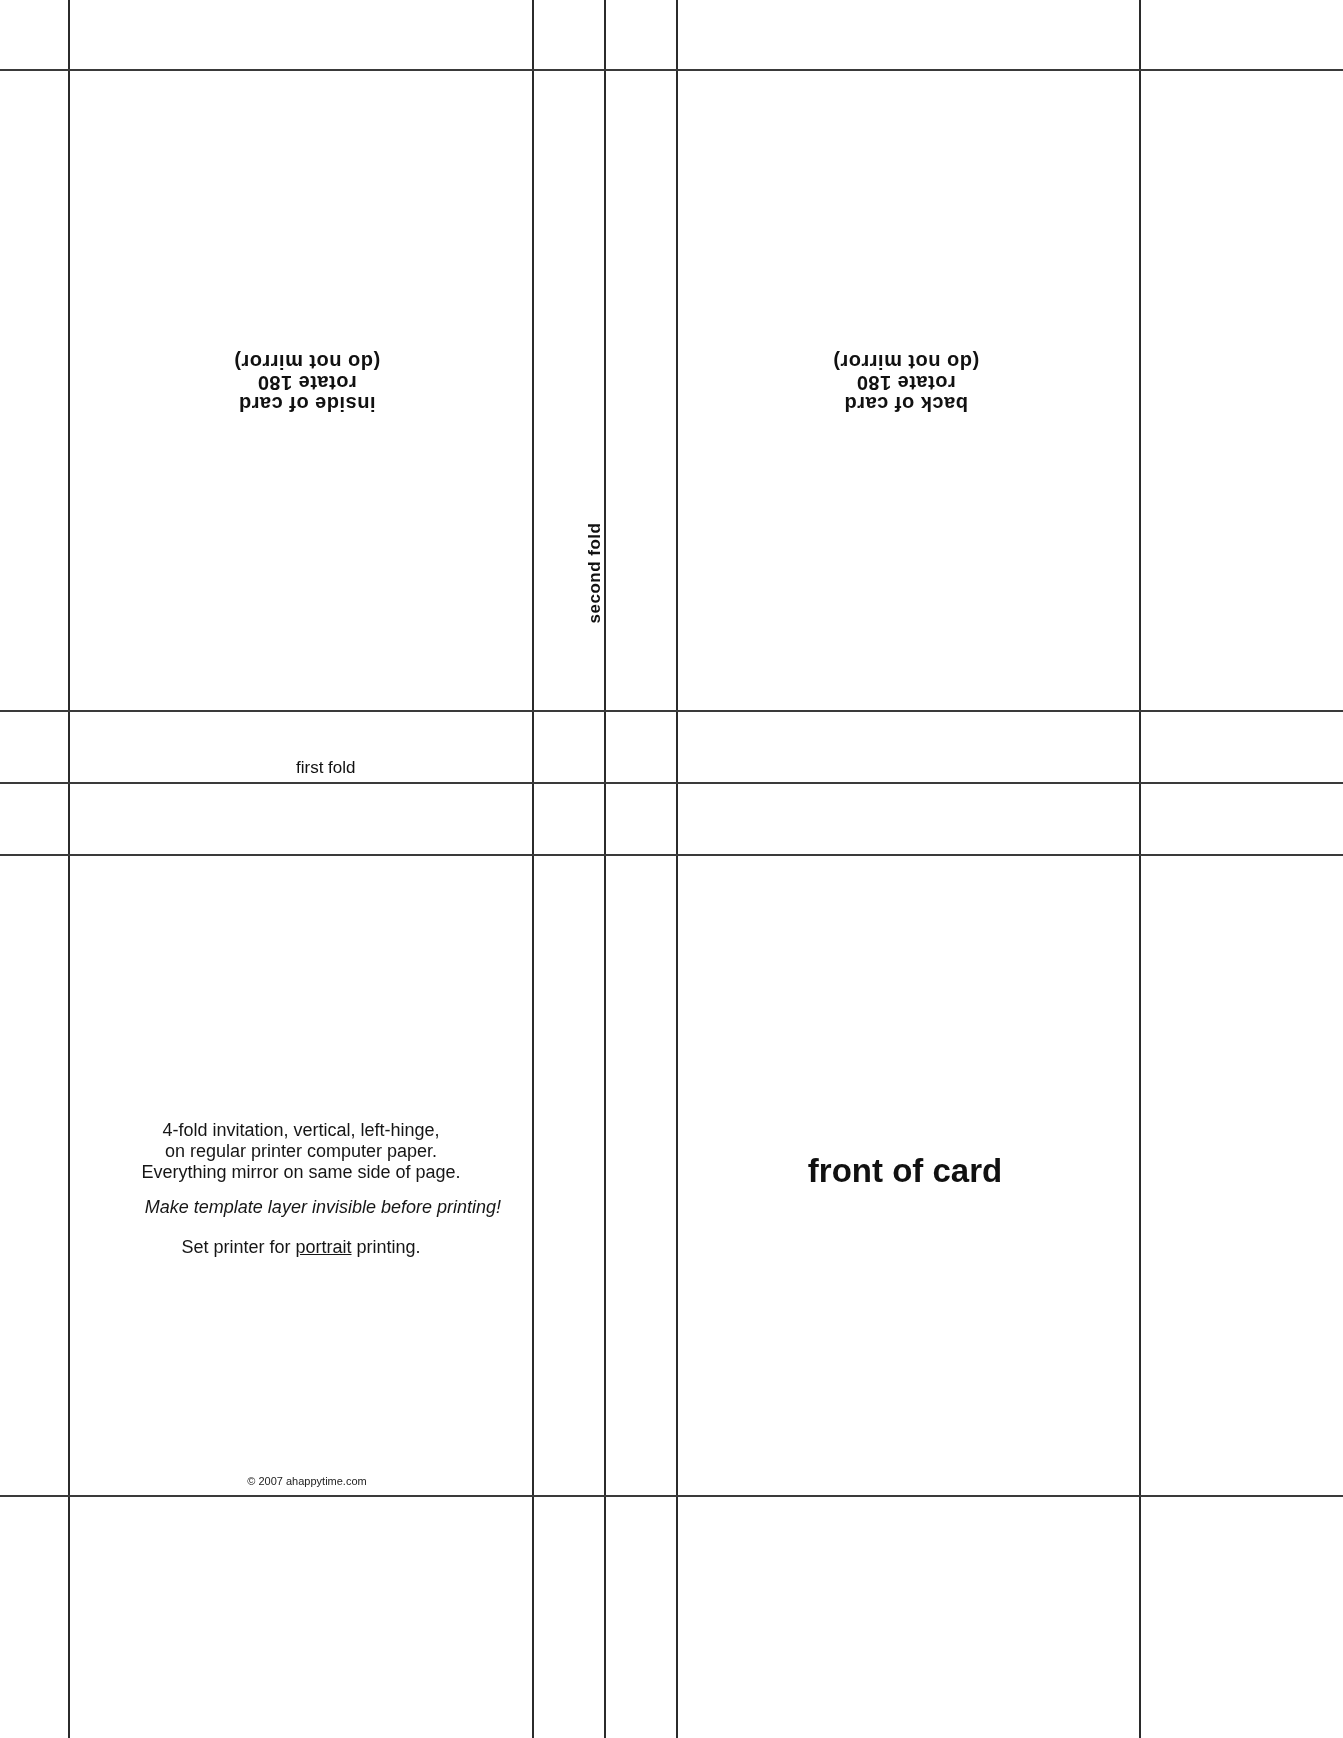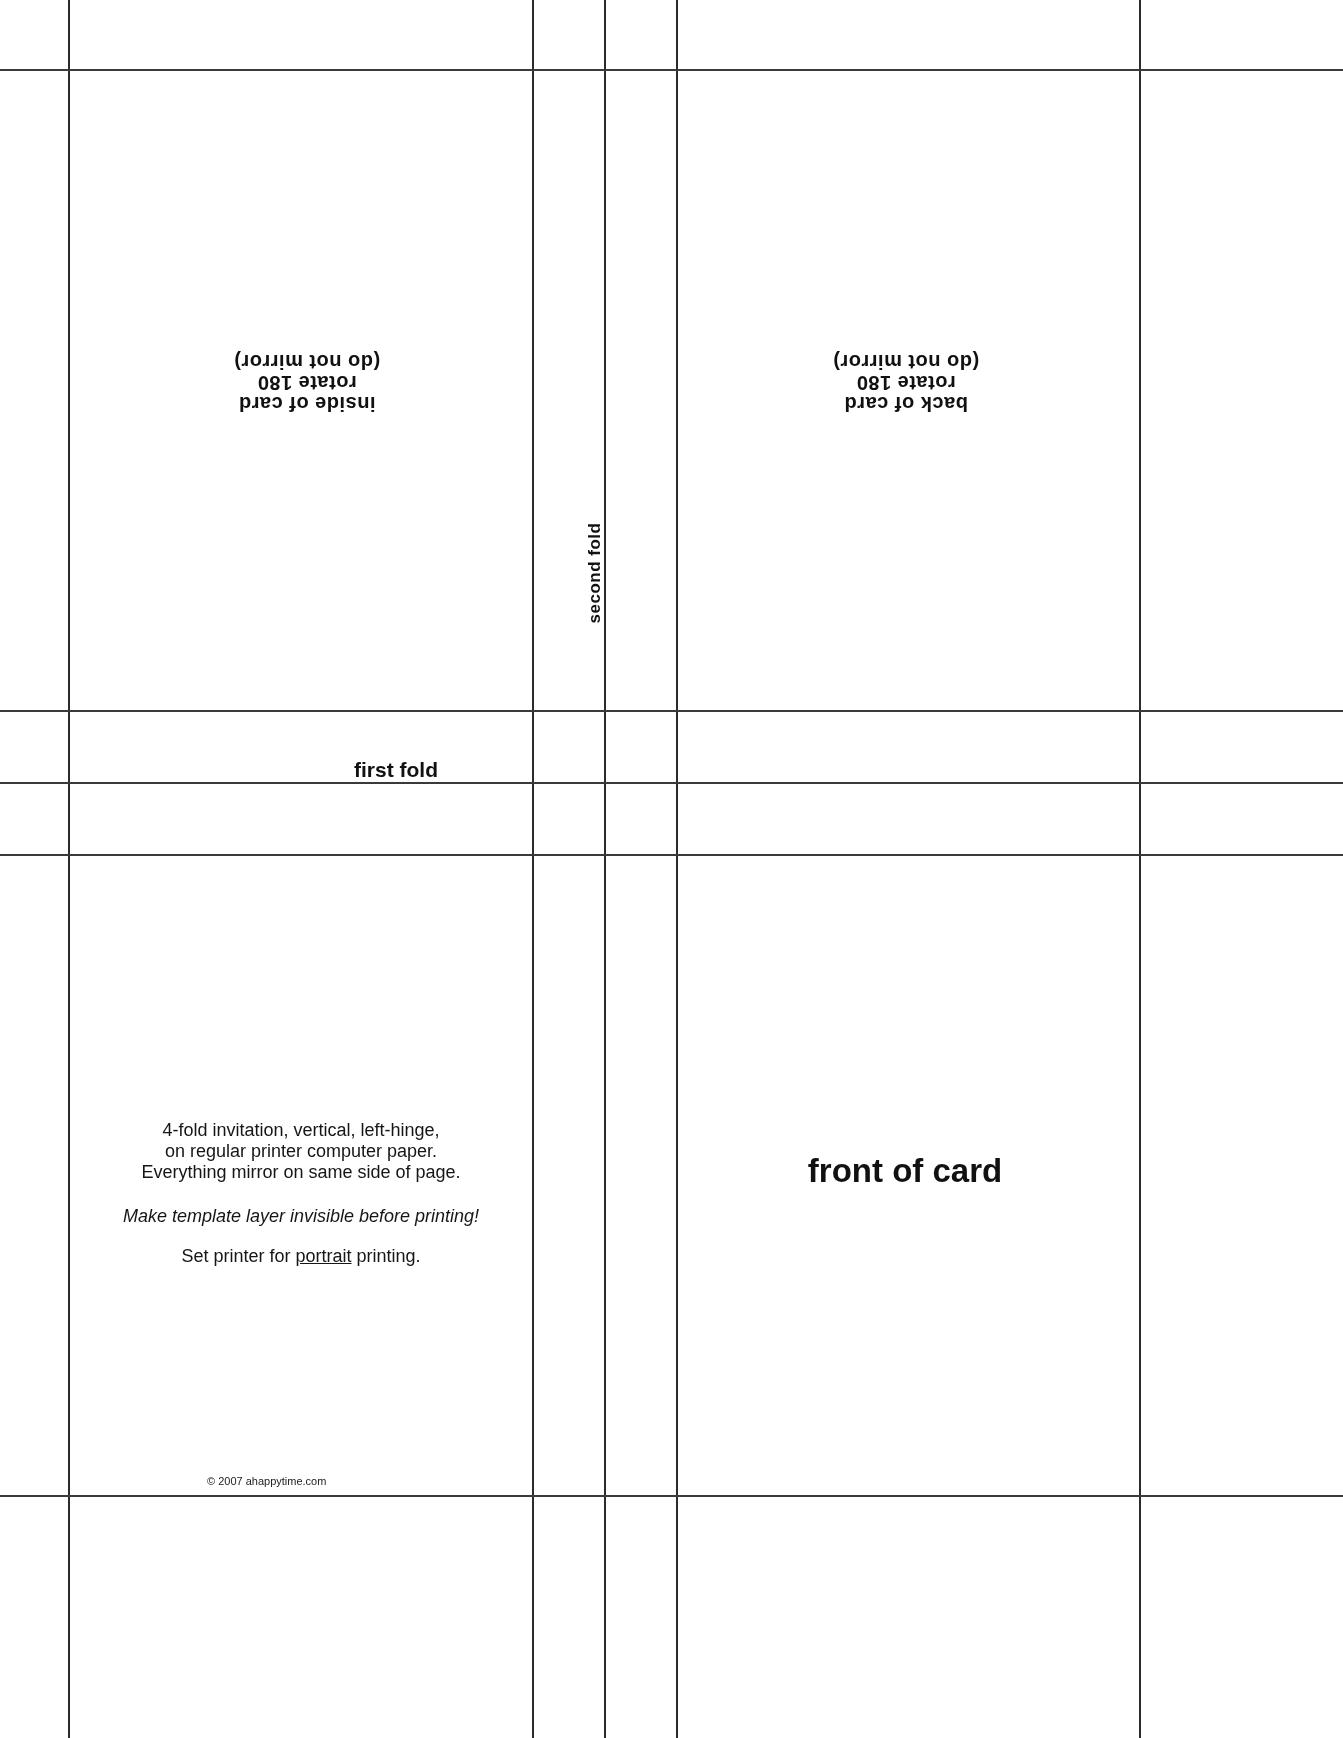--- a/index.html
+++ b/index.html
@@ -54,23 +54,23 @@
     font-size: 17px;
     line-height: 20px;
     letter-spacing: 0.5px;
     white-space: nowrap;
   }
   .first-fold {
     position: absolute;
     left: 296px;
     top: 758px;
     width: 200px;
-    text-align: center;
-    font-weight: bold;
-    font-size: 21px;
+    text-align: left;
+    font-weight: normal;
+    font-size: 17px;
     white-space: nowrap;
   }
   .front-card {
     position: absolute;
     left: 755px;
     top: 1152px;
     width: 300px;
     text-align: center;
     font-weight: bold;
     font-size: 33px;
@@ -79,29 +79,30 @@
   .instructions {
     position: absolute;
     left: 101px;
     top: 1120px;
     width: 400px;
     text-align: center;
     font-size: 18px;
     line-height: 21px;
     color: #161616;
   }
-  .instructions .gap1 { margin-top: 23px; }
+  .instructions .gap1 { margin-top: 14px; text-align: right; }
   .instructions .gap2 { margin-top: 19px; }
   .instructions .note { font-style: italic; }
   .instructions .uline { text-decoration: underline; }
   .copyright {
     position: absolute;
     left: 207px;
     top: 1475px;
     width: 200px;
+    text-align: center;
     font-size: 11px;
     color: #222222;
   }
 </style>
 </head>
 <body>
 
 <div class="page">
 
   <div class="vline" style="left: 68px;"></div>

